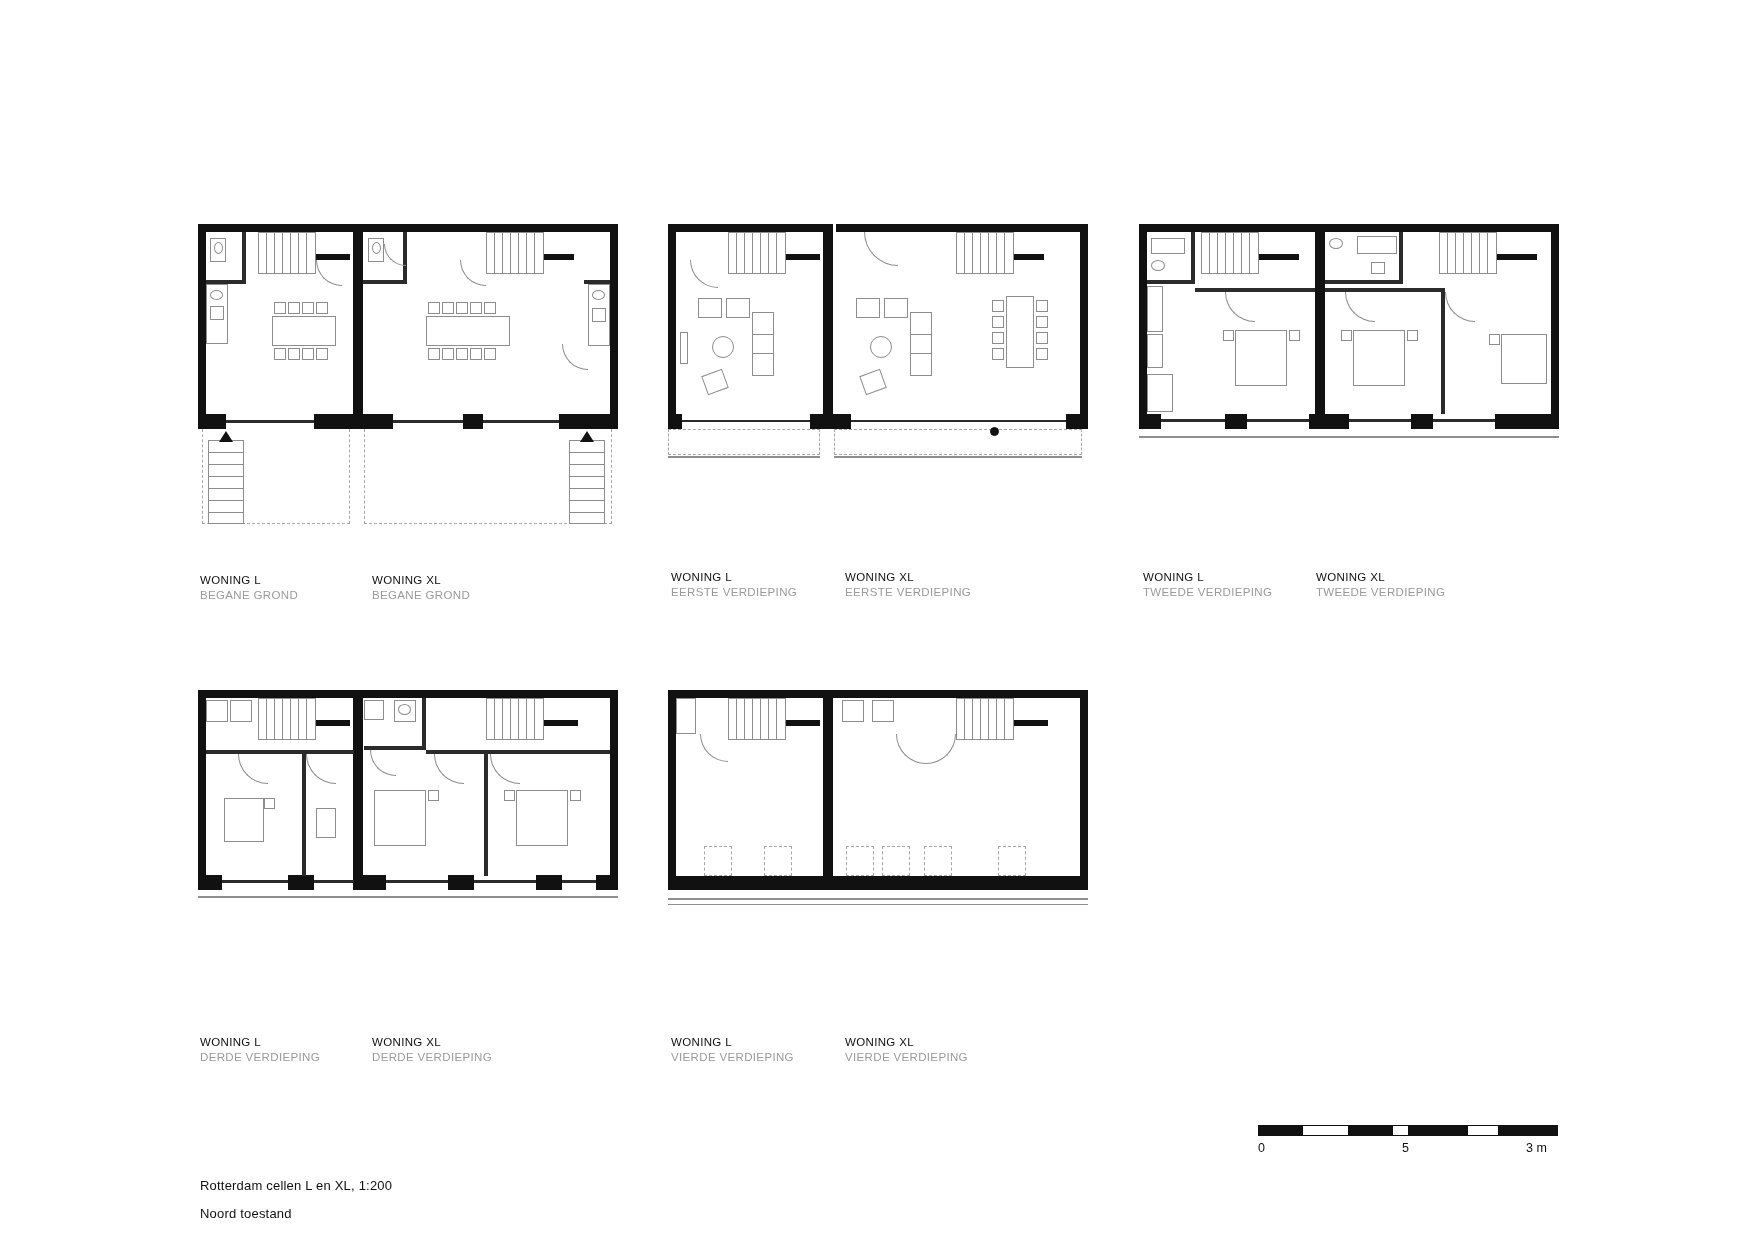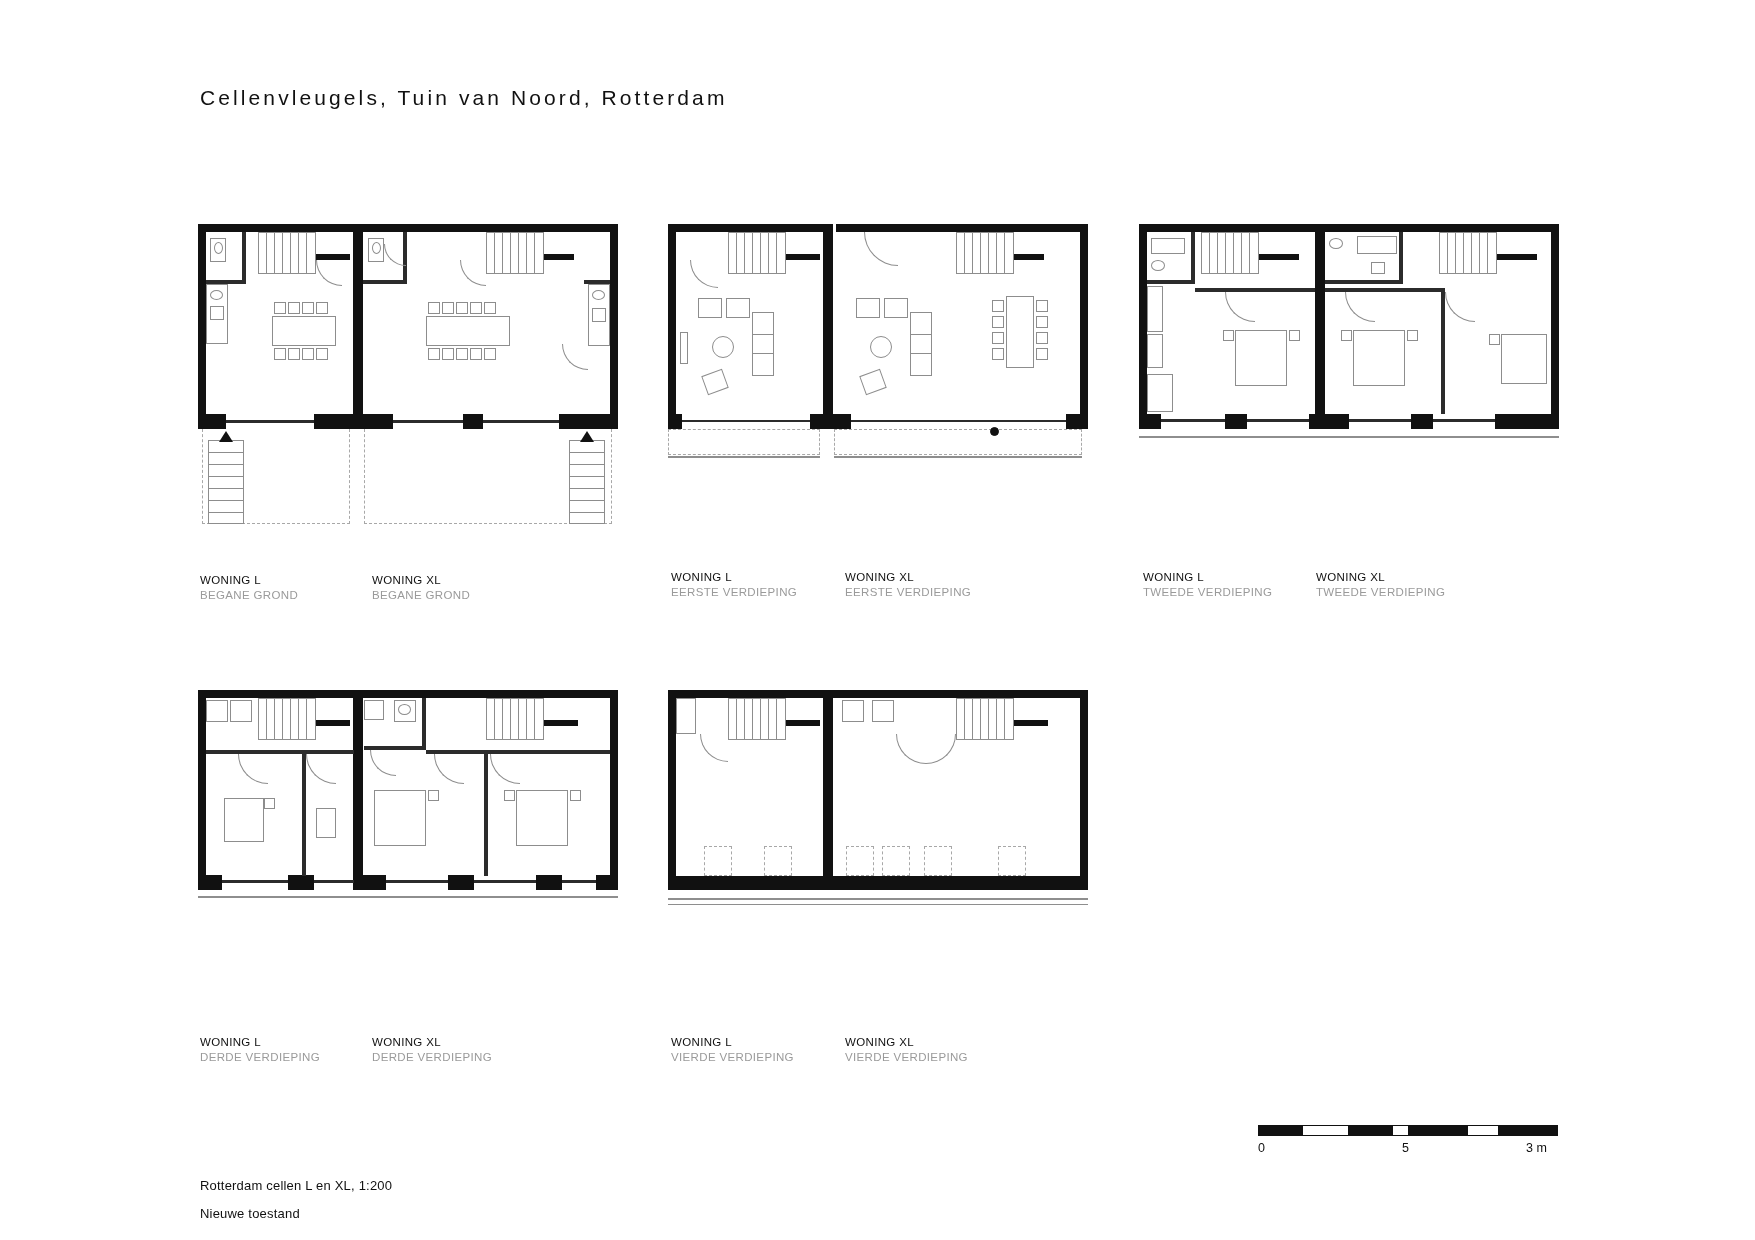--- a/index.html
+++ b/index.html
@@ -47,21 +47,20 @@
   .tri{position:absolute;width:0;height:0;border-left:7px solid transparent;border-right:7px solid transparent;border-bottom:11px solid #111;}
 
   
   .stair{position:absolute;border:1px solid #8d8d8d;box-sizing:border-box;background:#fff;}
 </style>
 </head>
 <body>
 
 <div class="sheet">
 
-  <div class="title">Cellenvleugels, Tuin van Noord, Rotterdam</div>
 
   <div class="plan" id="plan-ground" style="left:198px;top:224px;width:420px;height:340px;">
 
     <div class="wall" style="left:0;top:0;width:420px;height:8px;"></div>
     <div class="wall" style="left:0;top:0;width:8px;height:205px;"></div>
     <div class="wall" style="left:412px;top:0;width:8px;height:205px;"></div>
     <div class="wall" style="left:155px;top:0;width:10px;height:205px;"></div>
 
     <div class="wall" style="left:0;top:190px;width:28px;height:15px;"></div>
     <div class="thin" style="left:28px;top:196px;width:88px;height:3px;"></div>
@@ -446,15 +445,15 @@
     <div class="sb-seg" style="left:1px;top:1px;width:44px;"></div>
     <div class="sb-seg" style="left:90px;top:1px;width:45px;"></div>
     <div class="sb-seg" style="left:150px;top:1px;width:60px;"></div>
     <div class="sb-seg" style="left:240px;top:1px;width:59px;"></div>
     <div class="sb-lbl" style="left:0px;">0</div>
     <div class="sb-lbl" style="left:144px;">5</div>
     <div class="sb-lbl" style="left:268px;">3 m</div>
   </div>
 
   <div class="footer" style="top:1178px;">Rotterdam cellen L en XL, 1:200</div>
-  <div class="footer" style="top:1206px;">Nieuwe toestand</div>
+  <div class="footer" style="top:1206px;">Noord toestand</div>
 
 </div>
 
 </body></html>

